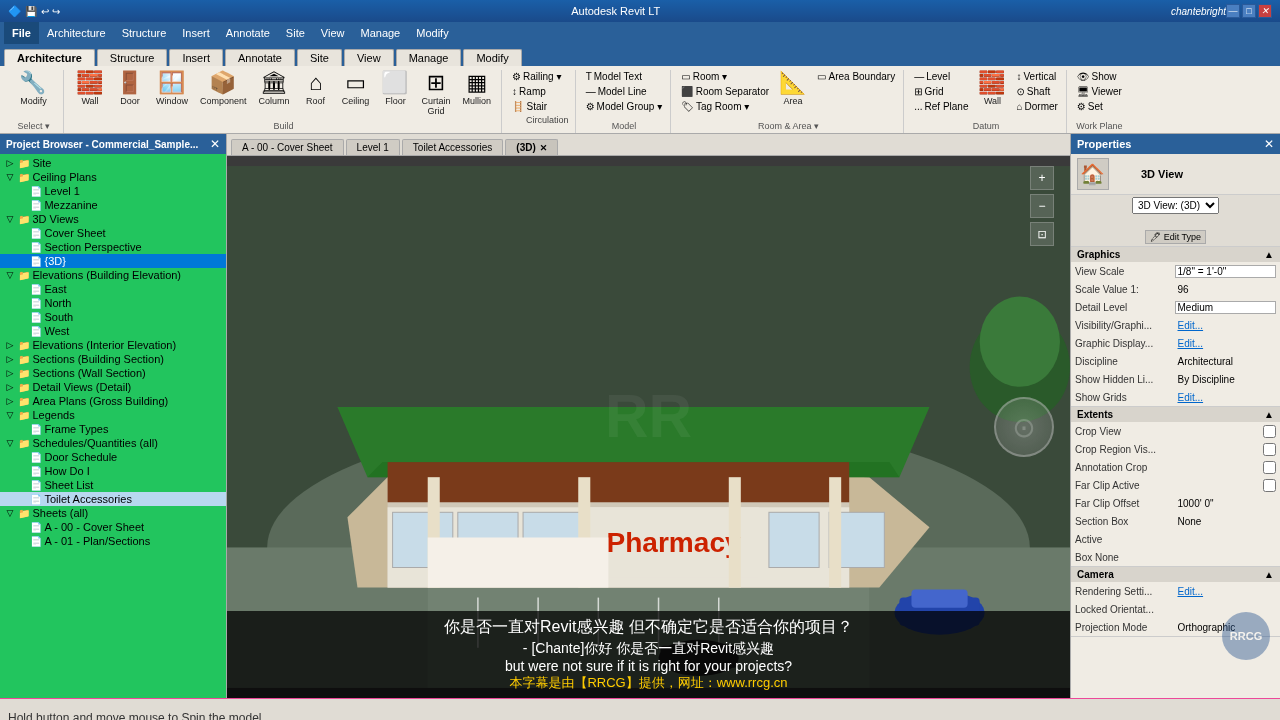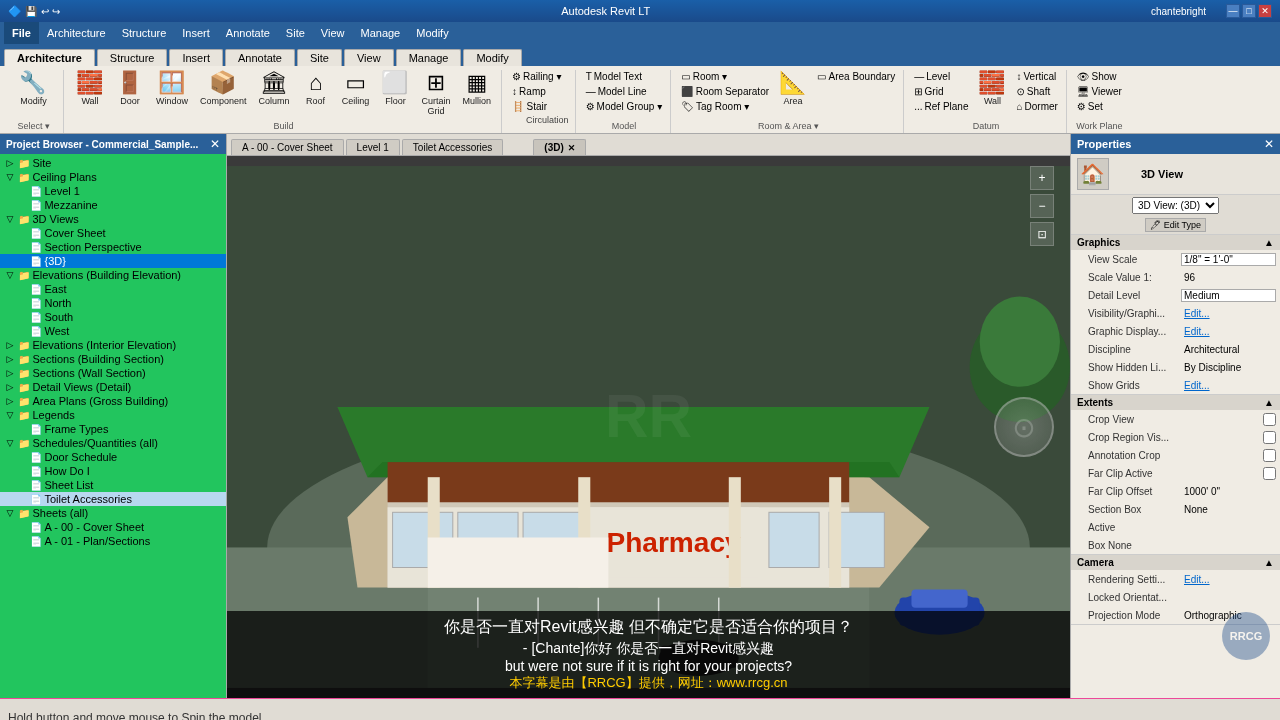--- a/index.html
+++ b/index.html
@@ -171,21 +171,21 @@
       border: 1px solid #aaa;
       border-bottom: none;
       cursor: pointer;
       font-size: 10px;
       margin-right: 2px;
       border-radius: 2px 2px 0 0;
       display: flex;
       align-items: center;
       gap: 4px;
     }
-    .view-tab.active { background: #c8c4bc; font-weight: bold; margin-left: 28px; }
+    .view-tab.active { background: #c8c4bc; font-weight: bold; }
     .view-tab .close-btn { font-size: 9px; cursor: pointer; }
 
     
     .canvas-area {
       flex: 1;
       position: relative;
       overflow: hidden;
       background: #3a3a3a;
     }
 
@@ -210,21 +210,20 @@
       align-items: center;
       justify-content: space-between;
       cursor: pointer;
     }
     .prop-row {
       display: flex;
       padding: 1px 4px;
       font-size: 10px;
       align-items: center;
       min-height: 18px;
-      margin-left: 13px;
     }
     .prop-label { flex: 1; color: #333; padding-right: 4px; }
     .prop-value { flex: 1; color: #000; border: 1px solid transparent; padding: 0 2px; }
     .prop-value.editable { border-color: #aaa; background: white; cursor: text; }
     .prop-value.link { color: #0066cc; text-decoration: underline; cursor: pointer; }
     .prop-header-bar {
       background: #2a6099;
       color: white;
       padding: 3px 6px;
       display: flex;
@@ -255,20 +254,21 @@
       background: #e0dcd4;
       border-bottom: 1px solid #ccc;
       flex-direction: column;
     }
     .prop-toolbar-btn {
       font-size: 9px;
       padding: 1px 4px;
       background: #d0ccc4;
       border: 1px solid #aaa;
       cursor: pointer;
+      margin-top: 12px;
     }
 
     
     .subtitle-overlay {
       position: absolute;
       bottom: 0;
       left: 0;
       right: 0;
       background: rgba(0,0,0,0.75);
       color: white;
@@ -322,21 +322,21 @@
   </style>
 </head>
 <body>
 
 <div class="title-bar">
   <div class="title-bar-left">
     <span>🔷</span>
     <span style="font-size:10px;">💾 ↩ ↪</span>
   </div>
   <div class="title-bar-title">Autodesk Revit LT</div>
-  <div style="display:flex;align-items:center;gap:20px;">
+  <div style="display:flex;align-items:center;gap:0;font-style:italic;">
     <span style="font-size:10px;">chantebright</span>
     <div class="title-bar-controls">
       <div class="title-btn">—</div>
       <div class="title-btn">□</div>
       <div class="title-btn" style="background:#c84040;">✕</div>
     </div>
   </div>
 </div>
 
 <div class="menu-bar">

